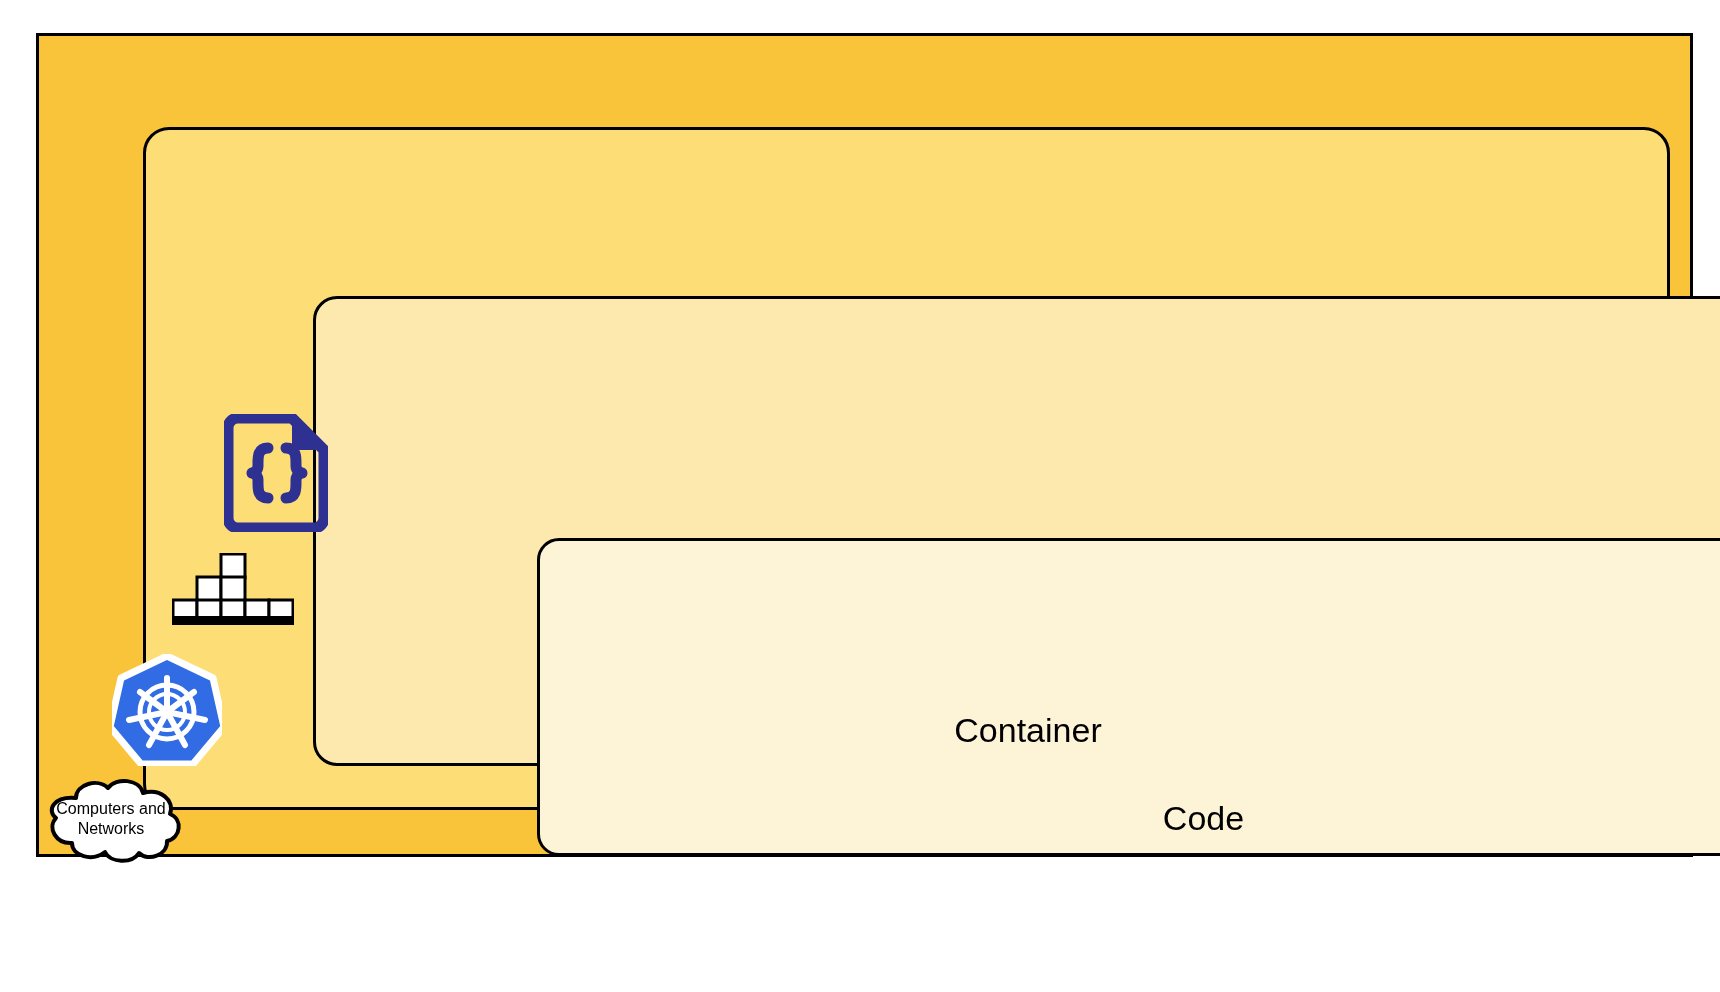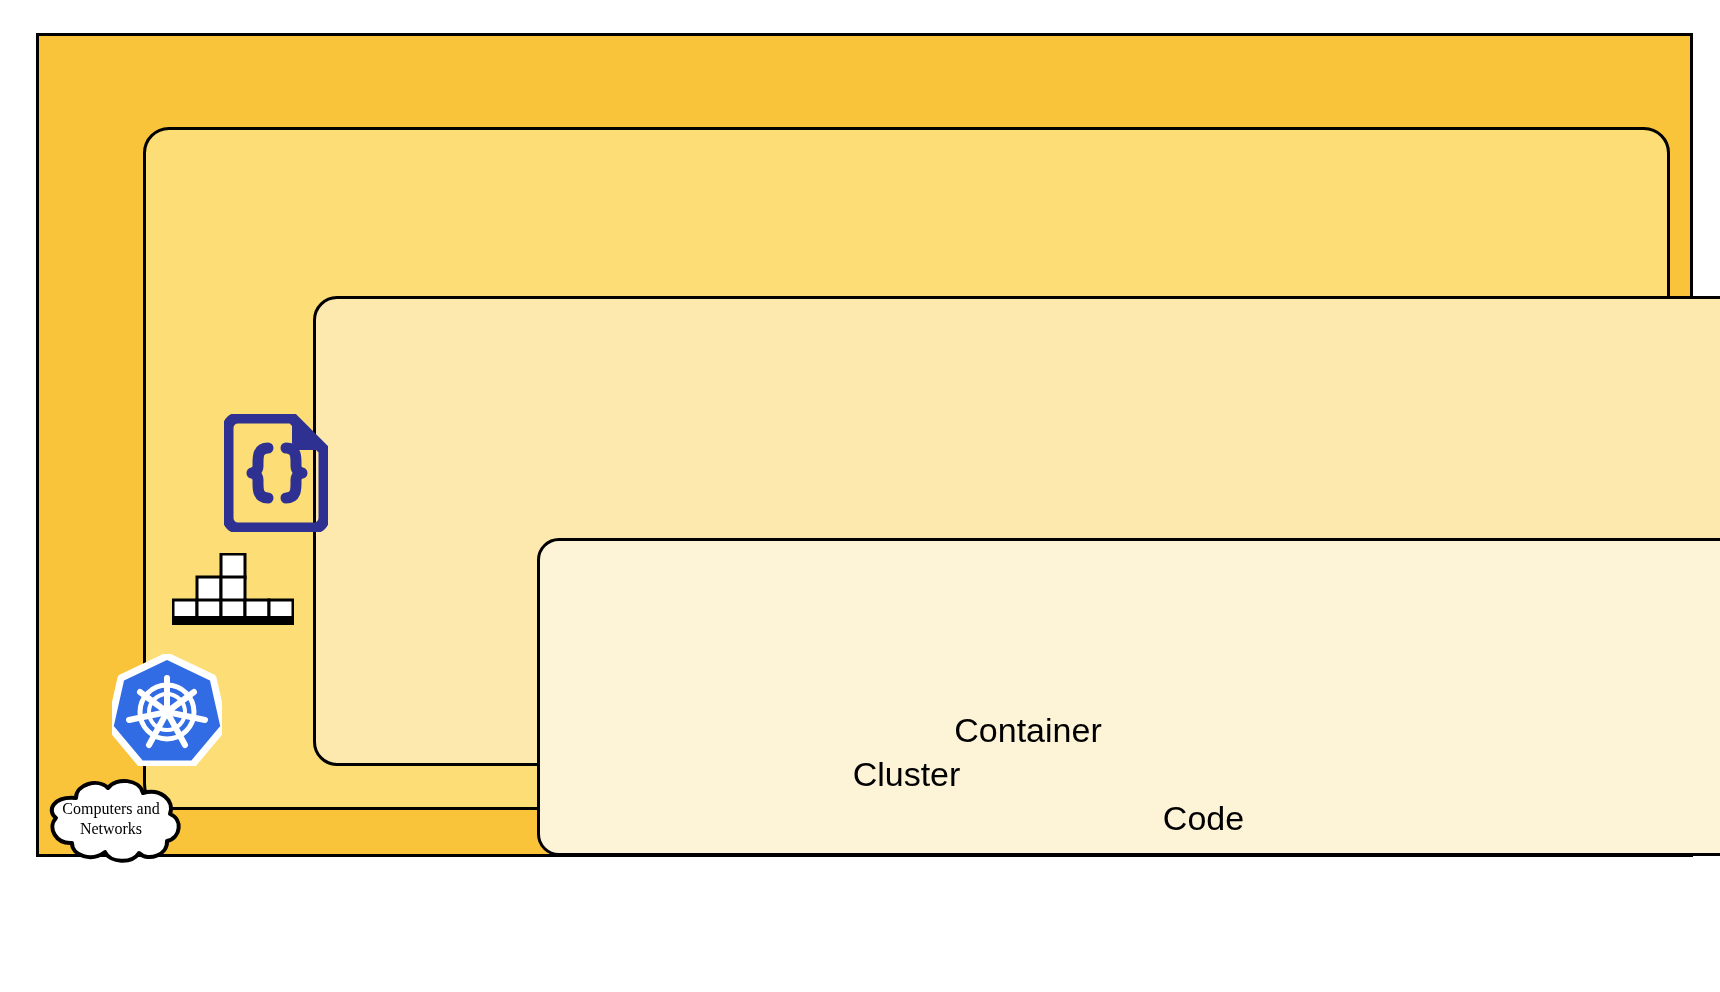--- a/index.html
+++ b/index.html
@@ -113,42 +113,40 @@
     height: 90px;
     display: flex;
     align-items: center;
     justify-content: center;
     text-align: center;
     font-size: 16px;
     line-height: 1.25;
     color: #000000;
     white-space: pre-line;
     pointer-events: none;
-    font-family: Liberation Serif, serif;
   }
 </style>
 </head>
 <body>
 
 <div id="stage">
 
   <div class="layer" id="layer-datacenter" style="background: rgb(250, 196, 58);">
 
     <div class="layer" id="layer-cluster" style="background: rgb(252, 221, 118);">
 
       <div class="layer" id="layer-container" style="background: rgb(253, 233, 174);">
 
         <div class="layer" id="layer-code" style="background: rgb(253, 243, 215);">
           <div class="layer-label" id="label-code">Code</div>
         </div>
 
         <div class="layer-label" id="label-container">Container</div>
       </div>
 
-      <div class="layer-label" id="label-cluster">Cluster</div>
     </div>
 
   </div>
 
   <div class="icon-wrap" id="icon-code-doc">
     <svg width="104" height="118" viewBox="0 0 104 118" xmlns="http://www.w3.org/2000/svg">
       <path d="M14 4 H68 L100 36 V104 A10 10 0 0 1 90 114 H14 A10 10 0 0 1 4 104 V14 A10 10 0 0 1 14 4 Z" fill="none" stroke="#2e3192" stroke-width="11" stroke-linejoin="round"></path>
       <path d="M68 6 L98 36 H70 A2 2 0 0 1 68 34 Z" fill="#2e3192"></path>
       <path d="M44 34 C33 34 34 44 34 52 C34 58 28 59 28 59 C28 59 34 60 34 66 C34 74 33 84 44 84" fill="none" stroke="#2e3192" stroke-width="11" stroke-linecap="round" stroke-linejoin="round"></path>
       <path d="M62 34 C73 34 72 44 72 52 C72 58 78 59 78 59 C78 59 72 60 72 66 C72 74 73 84 62 84" fill="none" stroke="#2e3192" stroke-width="11" stroke-linecap="round" stroke-linejoin="round"></path>

